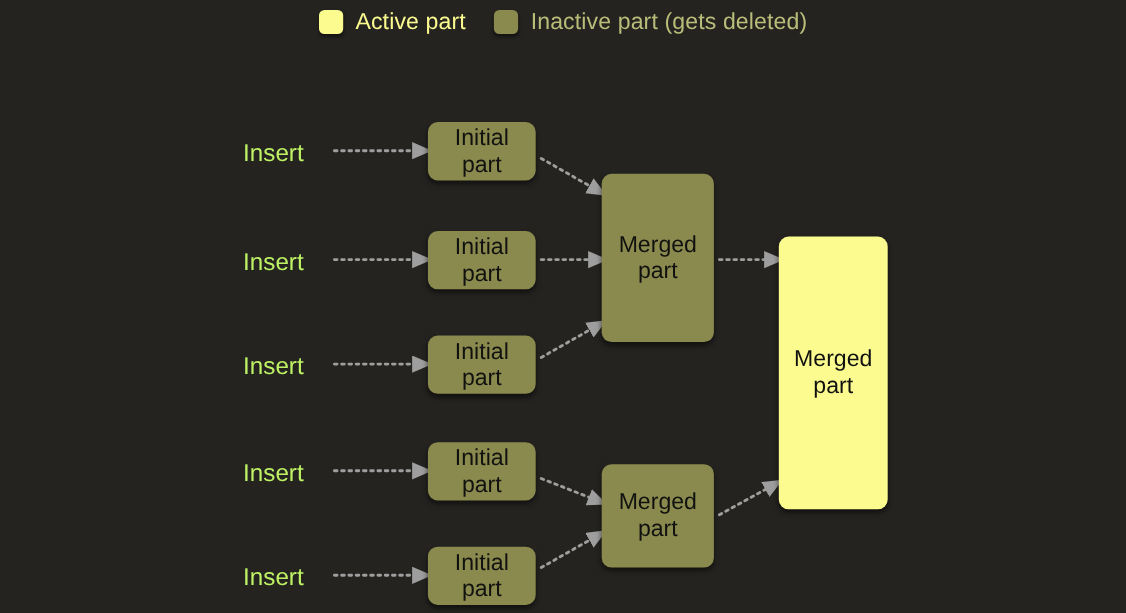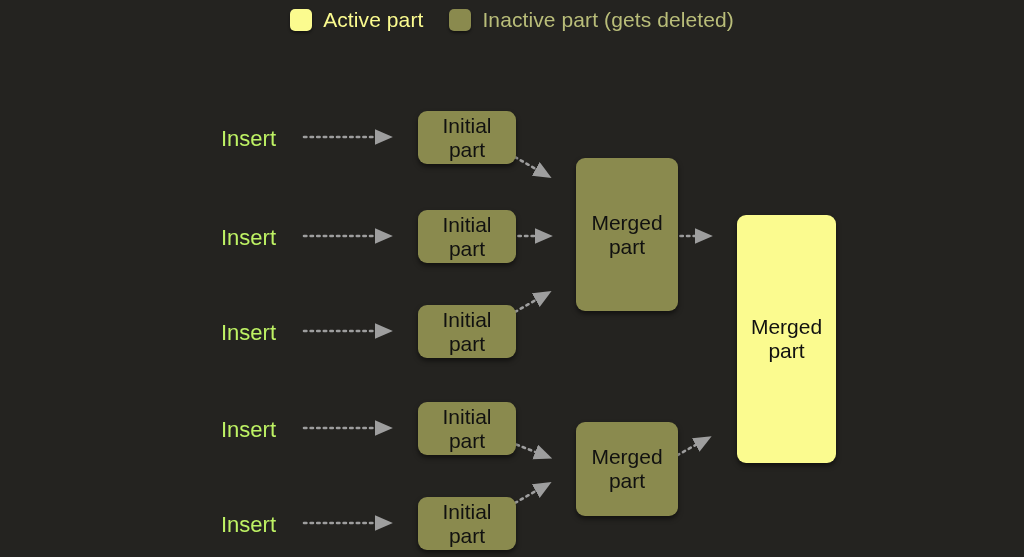--- a/index.html
+++ b/index.html
@@ -55,21 +55,20 @@
     display: flex;
     align-items: center;
     justify-content: center;
     text-align: center;
     color: #111110;
     font-size: 21px;
     line-height: 1.13;
     box-shadow: 0 3px 5px rgba(0,0,0,0.5);
     box-sizing: border-box;
     padding: 2px;
-    margin-left: 29px;
   }
   .node.inactive { background: #8a8a4e; }
   .node.active   { background: #fbfb8f; }
   .node span { display: block; }
 
   
   .insert-label {
     position: absolute;
     color: #bef264;
     font-size: 22px;

